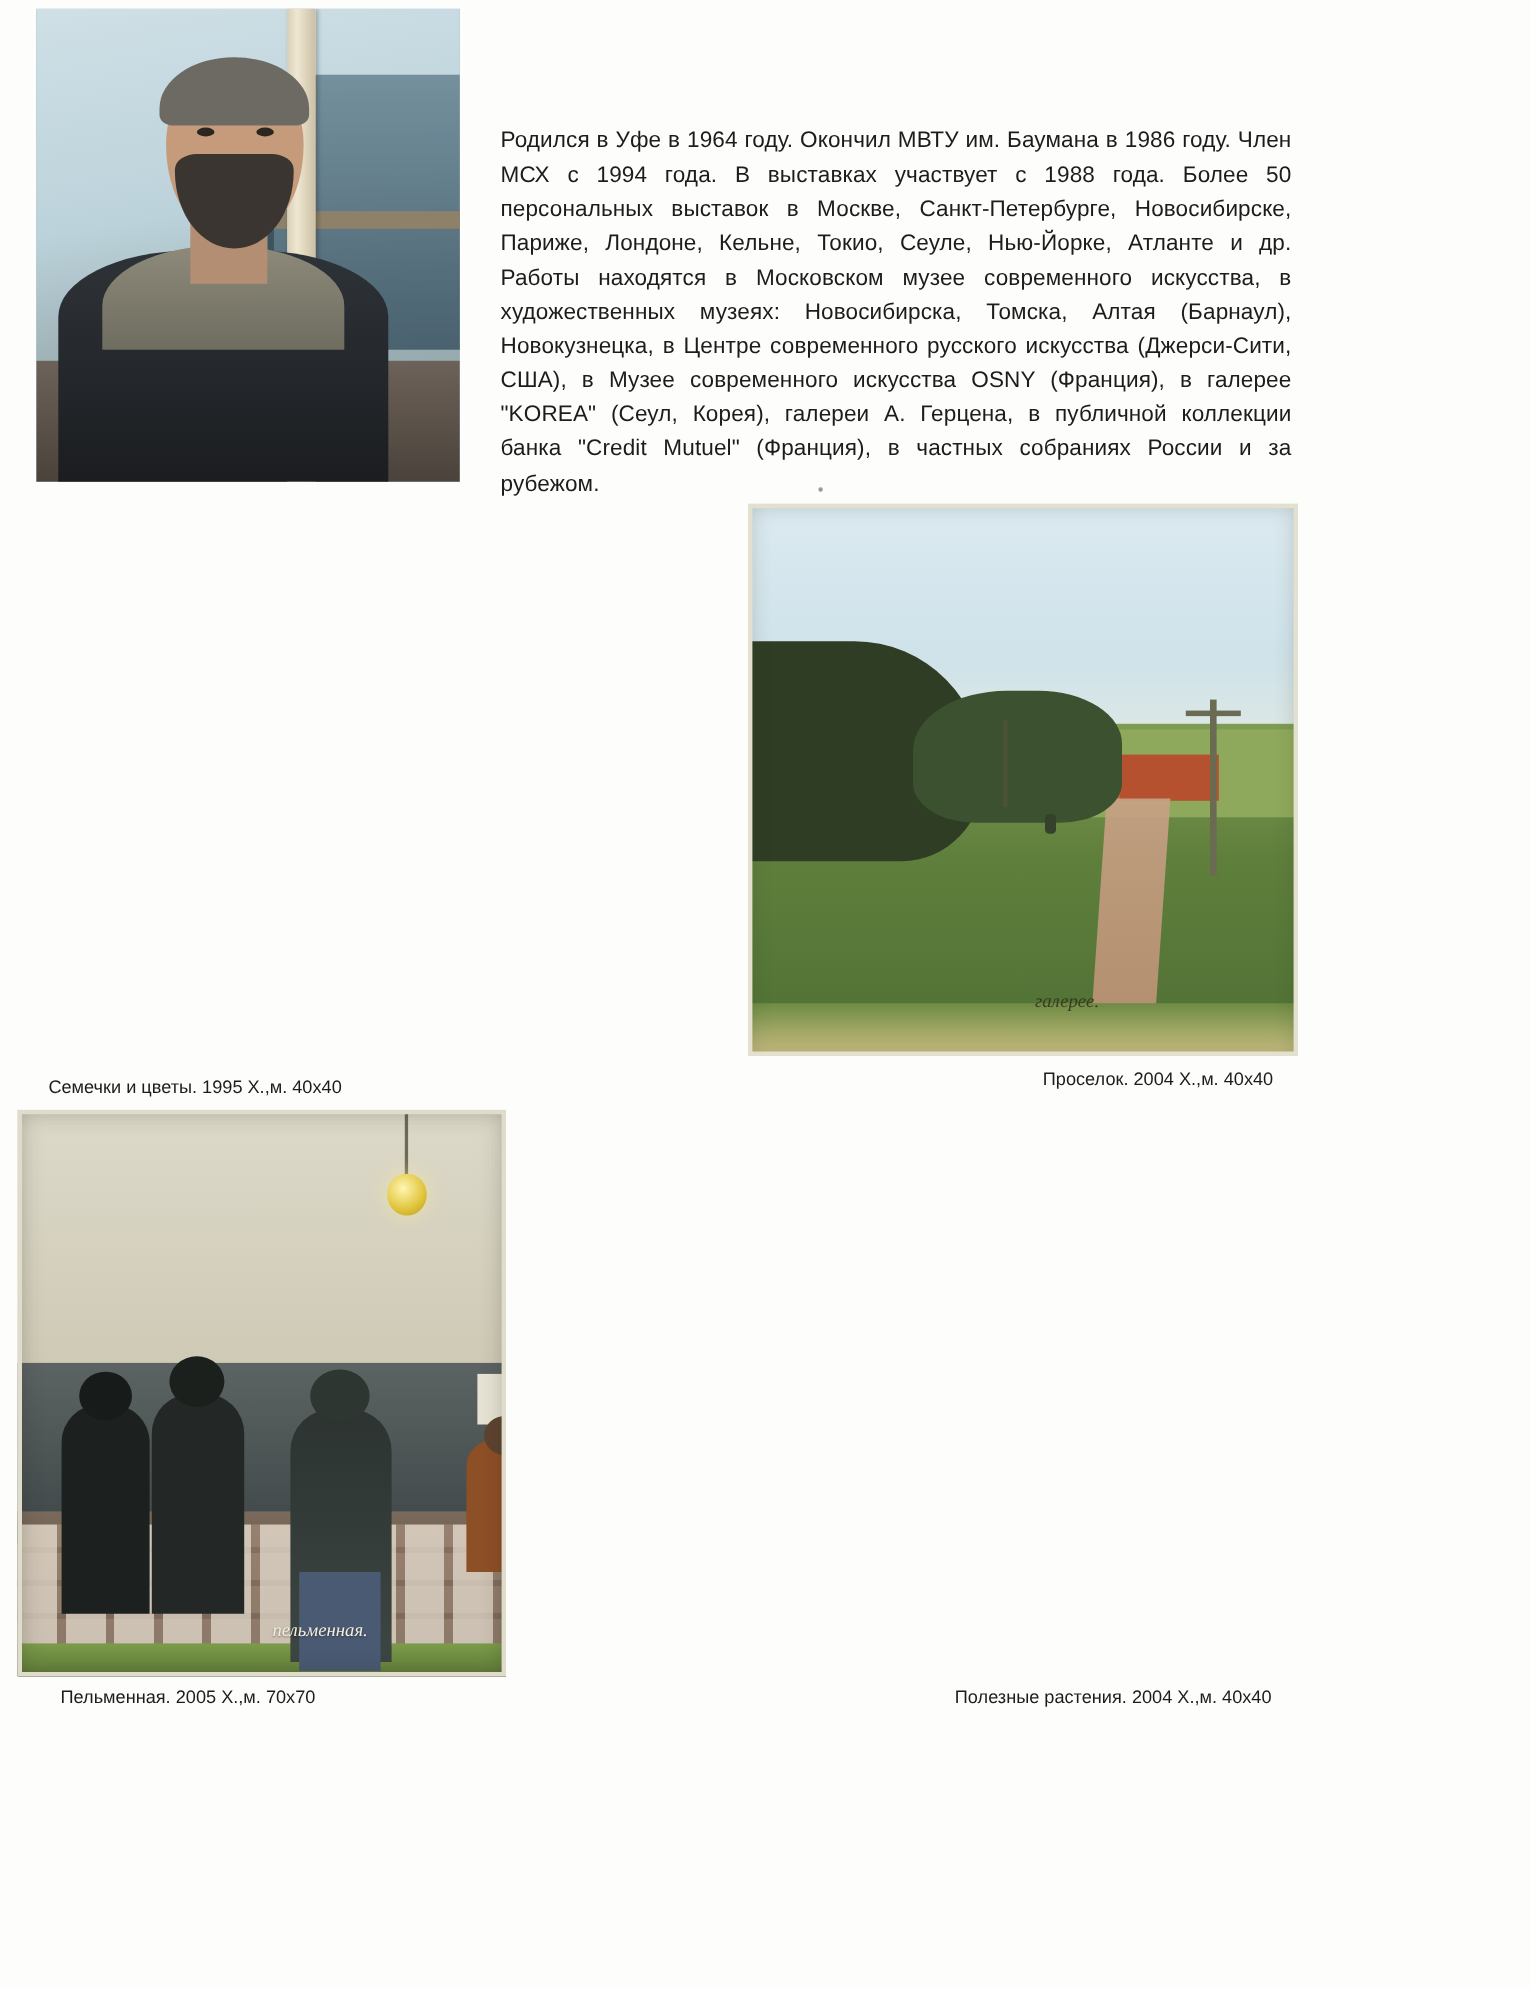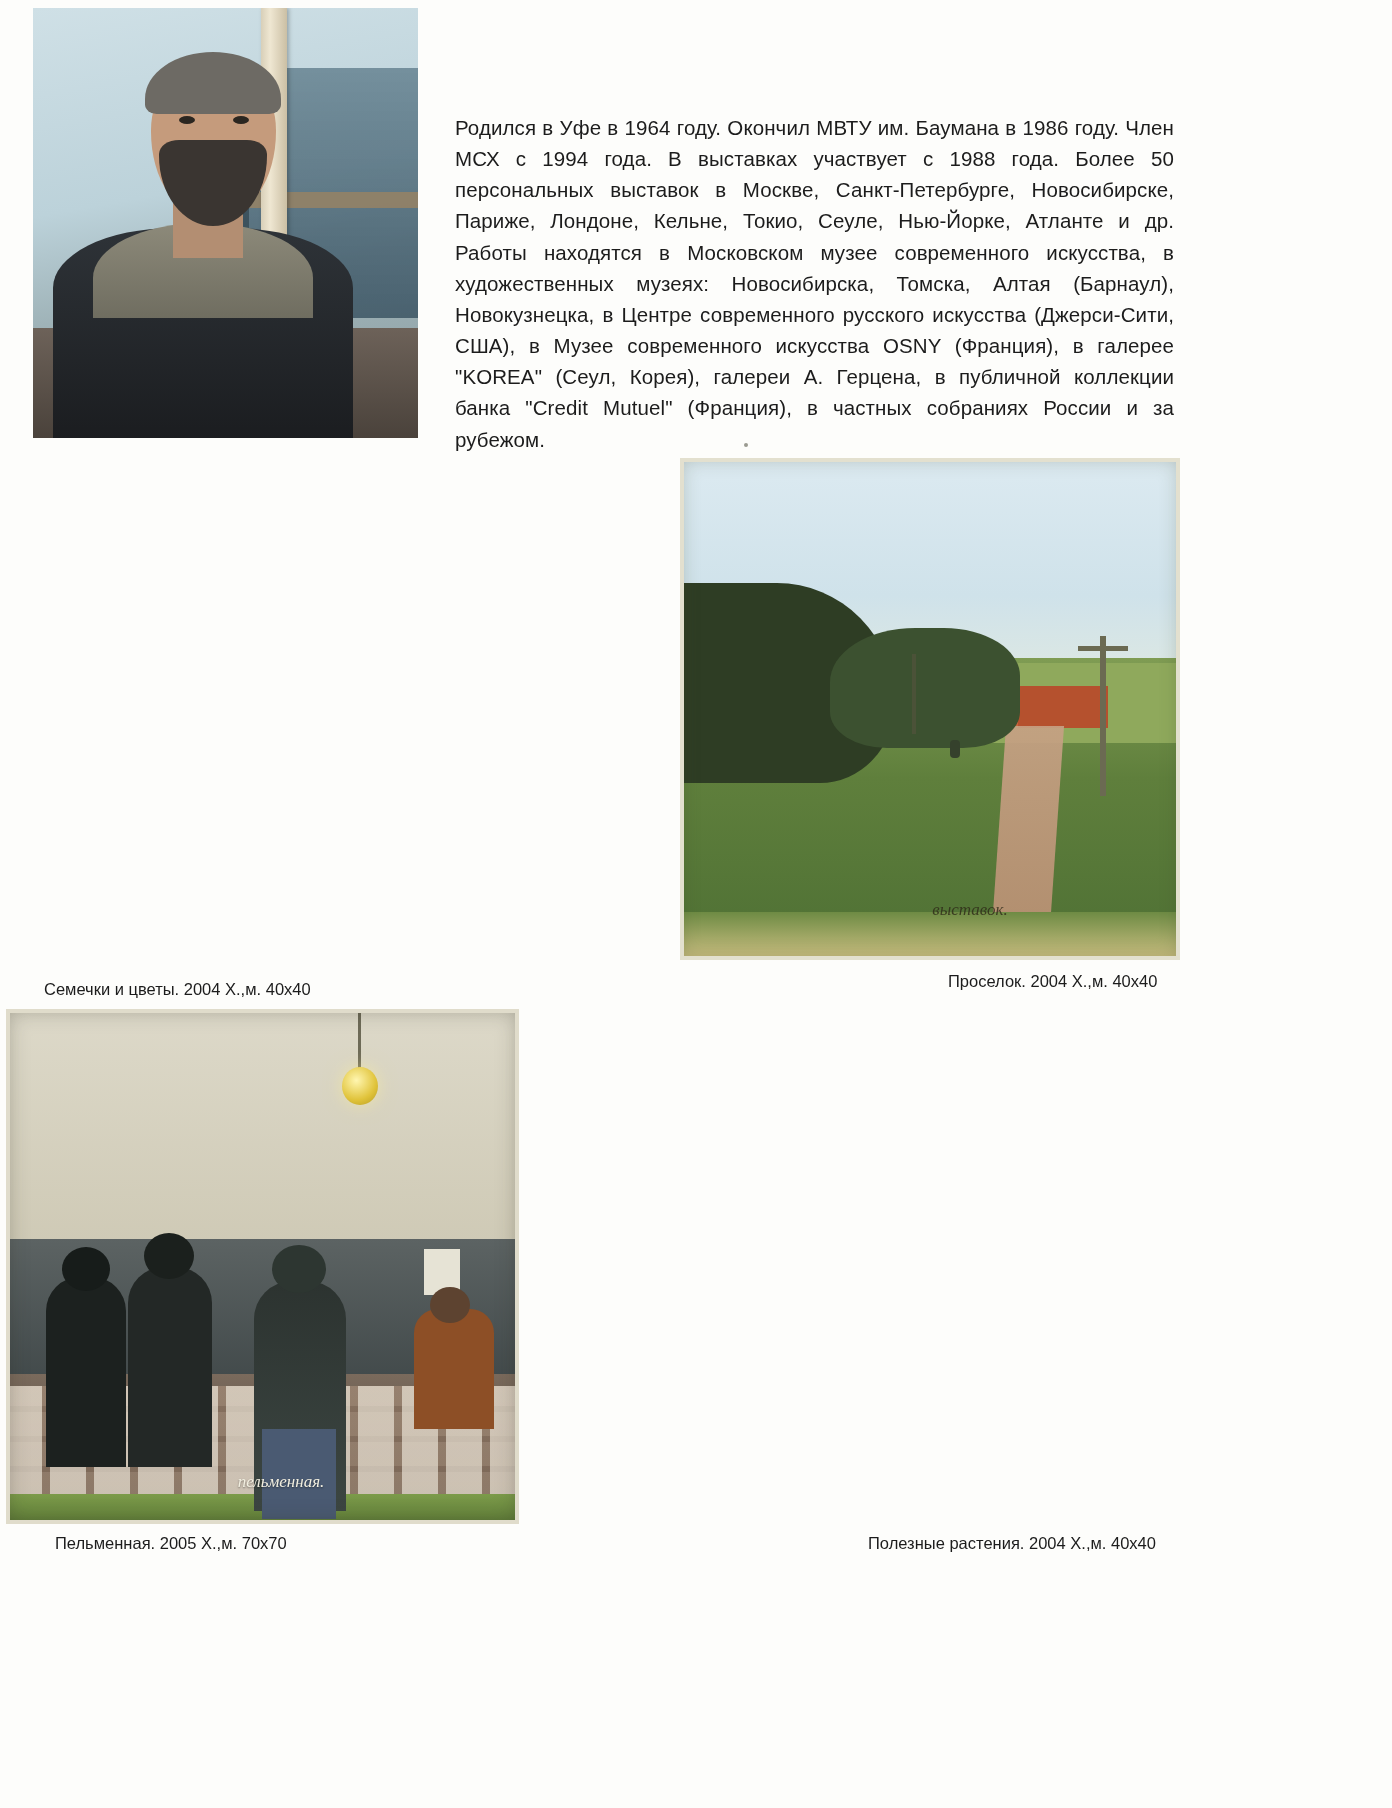--- a/index.html
+++ b/index.html
@@ -173,21 +173,21 @@
     font-size: 16.5px;
     color: #1c1c1c;
     white-space: nowrap;
   }
 
   
   #art-1 { left: 22px;  top: 462px;  width: 513px; height: 508px; }
   #cap-1 { left: 44px;  top: 980px; }
   #art-2 { left: 680px; top: 458px;  width: 500px; height: 502px; }
   #cap-2 { left: 948px; top: 972px; }
-  #art-3 { left: 6px;  top: 1009px; width: 513px; height: 515px; text-decoration: underline; }
+  #art-3 { left: 16px;  top: 1009px; width: 444px; height: 515px; text-decoration: underline; }
   #cap-3 { left: 44px;  top: 1534px; margin-left: 11px; }
   #art-4 { left: 681px; top: 1009px; width: 509px; height: 515px; }
   #cap-4 { left: 868px; top: 1534px; }
 
   
   .pt1-sky   { position:absolute; inset:0; background:linear-gradient(180deg,#cfd9cf 0%,#c3cfc4 45%,#b9c3b2 100%); }
   .pt1-ground{ position:absolute; left:0; right:0; bottom:0; height:150px; background:linear-gradient(180deg,#c8c6b4 0%,#b9b7a4 100%); }
   .pt1-bldg  { position:absolute; left:370px; top:208px; width:145px; height:185px; background:linear-gradient(180deg,#b9b45f 0%,#8f8c43 100%); }
   .pt1-bldg2 { position:absolute; left:388px; top:190px; width:110px; height:40px; background:#d7d9cf; }
   .pt1-shrub { position:absolute; left:372px; top:330px; width:150px; height:105px; background:#5a6038; border-radius:40% 30% 20% 35%; }
@@ -312,37 +312,37 @@
       <div class="p-beard"></div>
       <div class="p-eye l"></div>
       <div class="p-eye r"></div>
     </div>
 
     <div class="bio">Родился в Уфе в 1964 году. Окончил МВТУ им. Баумана в 1986 году. Член МСХ с 1994 года. В выставках участвует с 1988 года. Более 50 персональных выставок в Москве, Санкт-Петербурге, Новосибирске, Париже, Лондоне, Кельне, Токио, Сеуле, Нью-Йорке, Атланте и др. Работы находятся в Московском музее современного искусства, в художественных музеях: Новосибирска, Томска, Алтая (Барнаул), Новокузнецка, в Центре современного русского искусства (Джерси-Сити, США), в Музее современного искусства OSNY (Франция), в галерее "KOREA" (Сеул, Корея), галереи А. Герцена, в публичной коллекции банка "Credit Mutuel" (Франция), в частных собраниях России и за рубежом.</div>
   </div>
 
   <div class="tiny-dot"></div>
 
-  <div class="caption" id="cap-1">Семечки и цветы. 2004 Х.,м. 40x40</div>
+  <div class="caption" id="cap-1">Семечки и цветы. 1995 Х.,м. 40x40</div>
 
   <div class="art" id="art-2">
     <div class="art-frame">
       <div class="pt2-sky"></div>
       <div class="pt2-field"></div>
       <div class="pt2-hill"></div>
       <div class="pt2-bldg2"></div>
       <div class="pt2-bldg"></div>
       <div class="pt2-road"></div>
       <div class="pt2-trees"></div>
       <div class="pt2-trees2"></div>
       <div class="pt2-pole"></div>
       <div class="pt2-pole2"></div>
       <div class="pt2-cyc"></div>
       <div class="pt2-bottom"></div>
-      <div class="pt2-sign">выставок.</div>
+      <div class="pt2-sign">галерее.</div>
       <div class="pt2-border"></div>
     </div>
   </div>
   <div class="caption" id="cap-2">Проселок. 2004 Х.,м. 40x40</div>
 
   <div class="art" id="art-3">
     <div class="art-frame">
       <div class="pt3-wall"></div>
       <div class="pt3-dark"></div>
       <div class="pt3-counter"></div>

